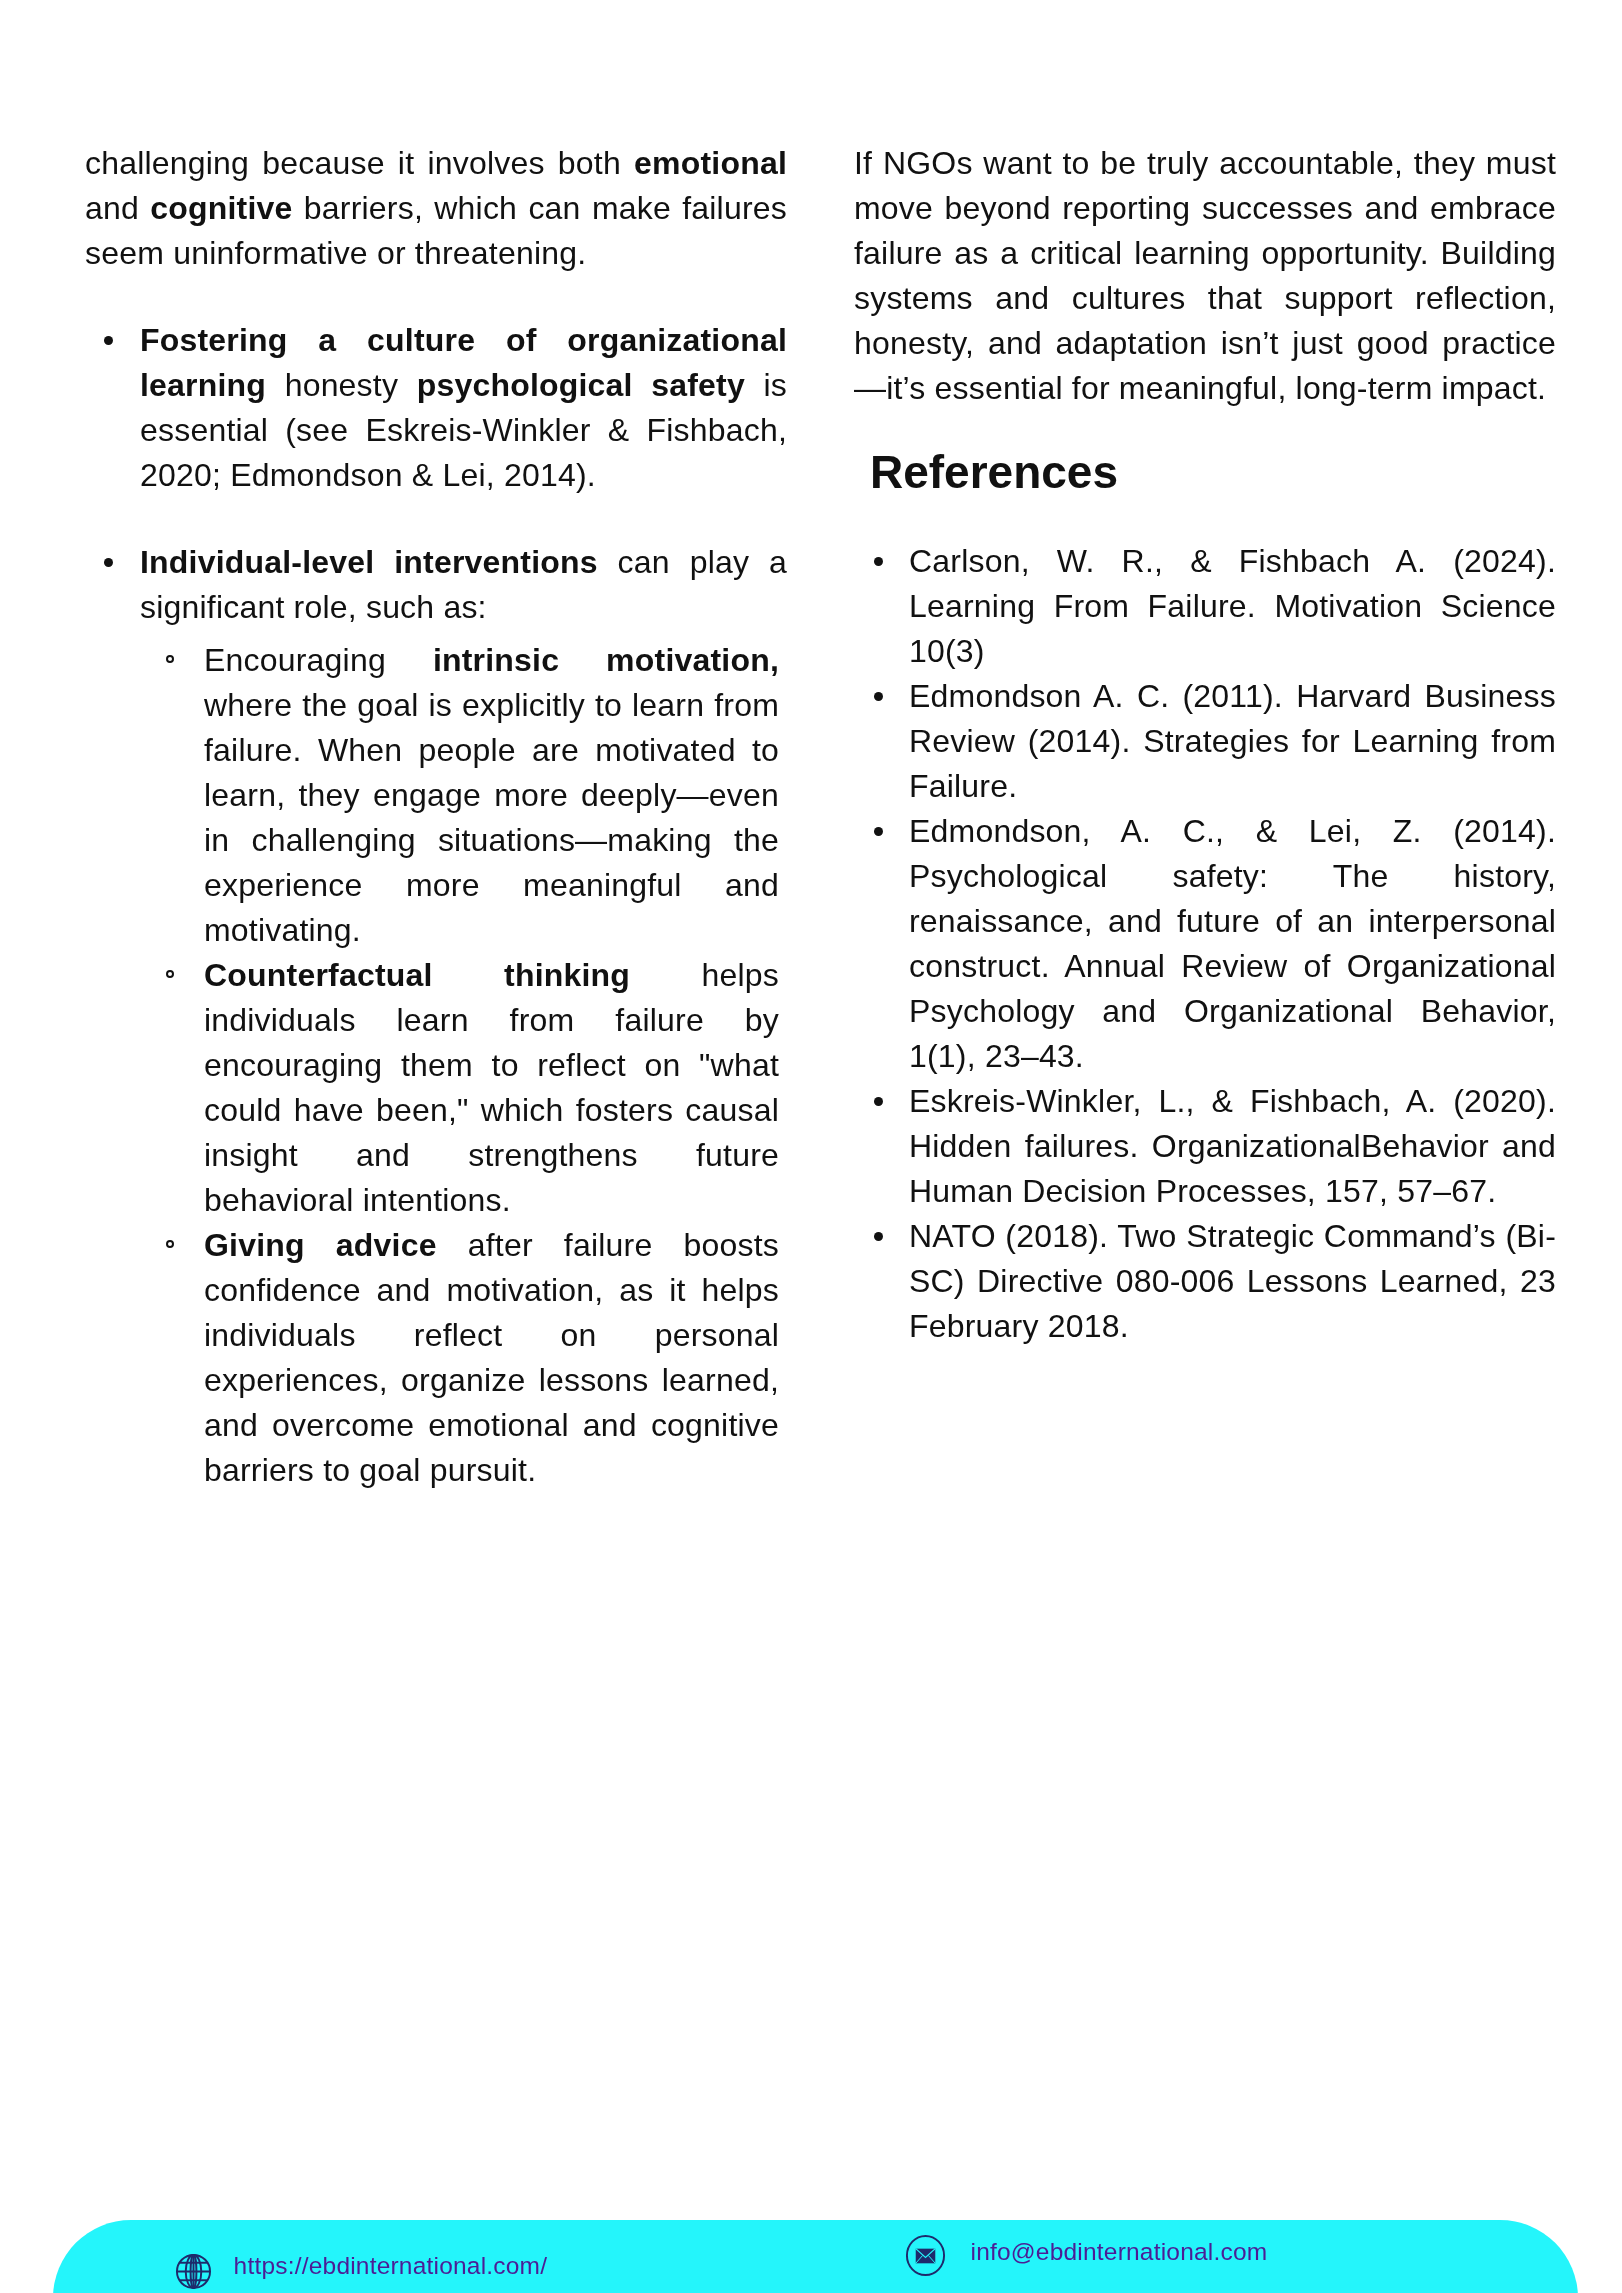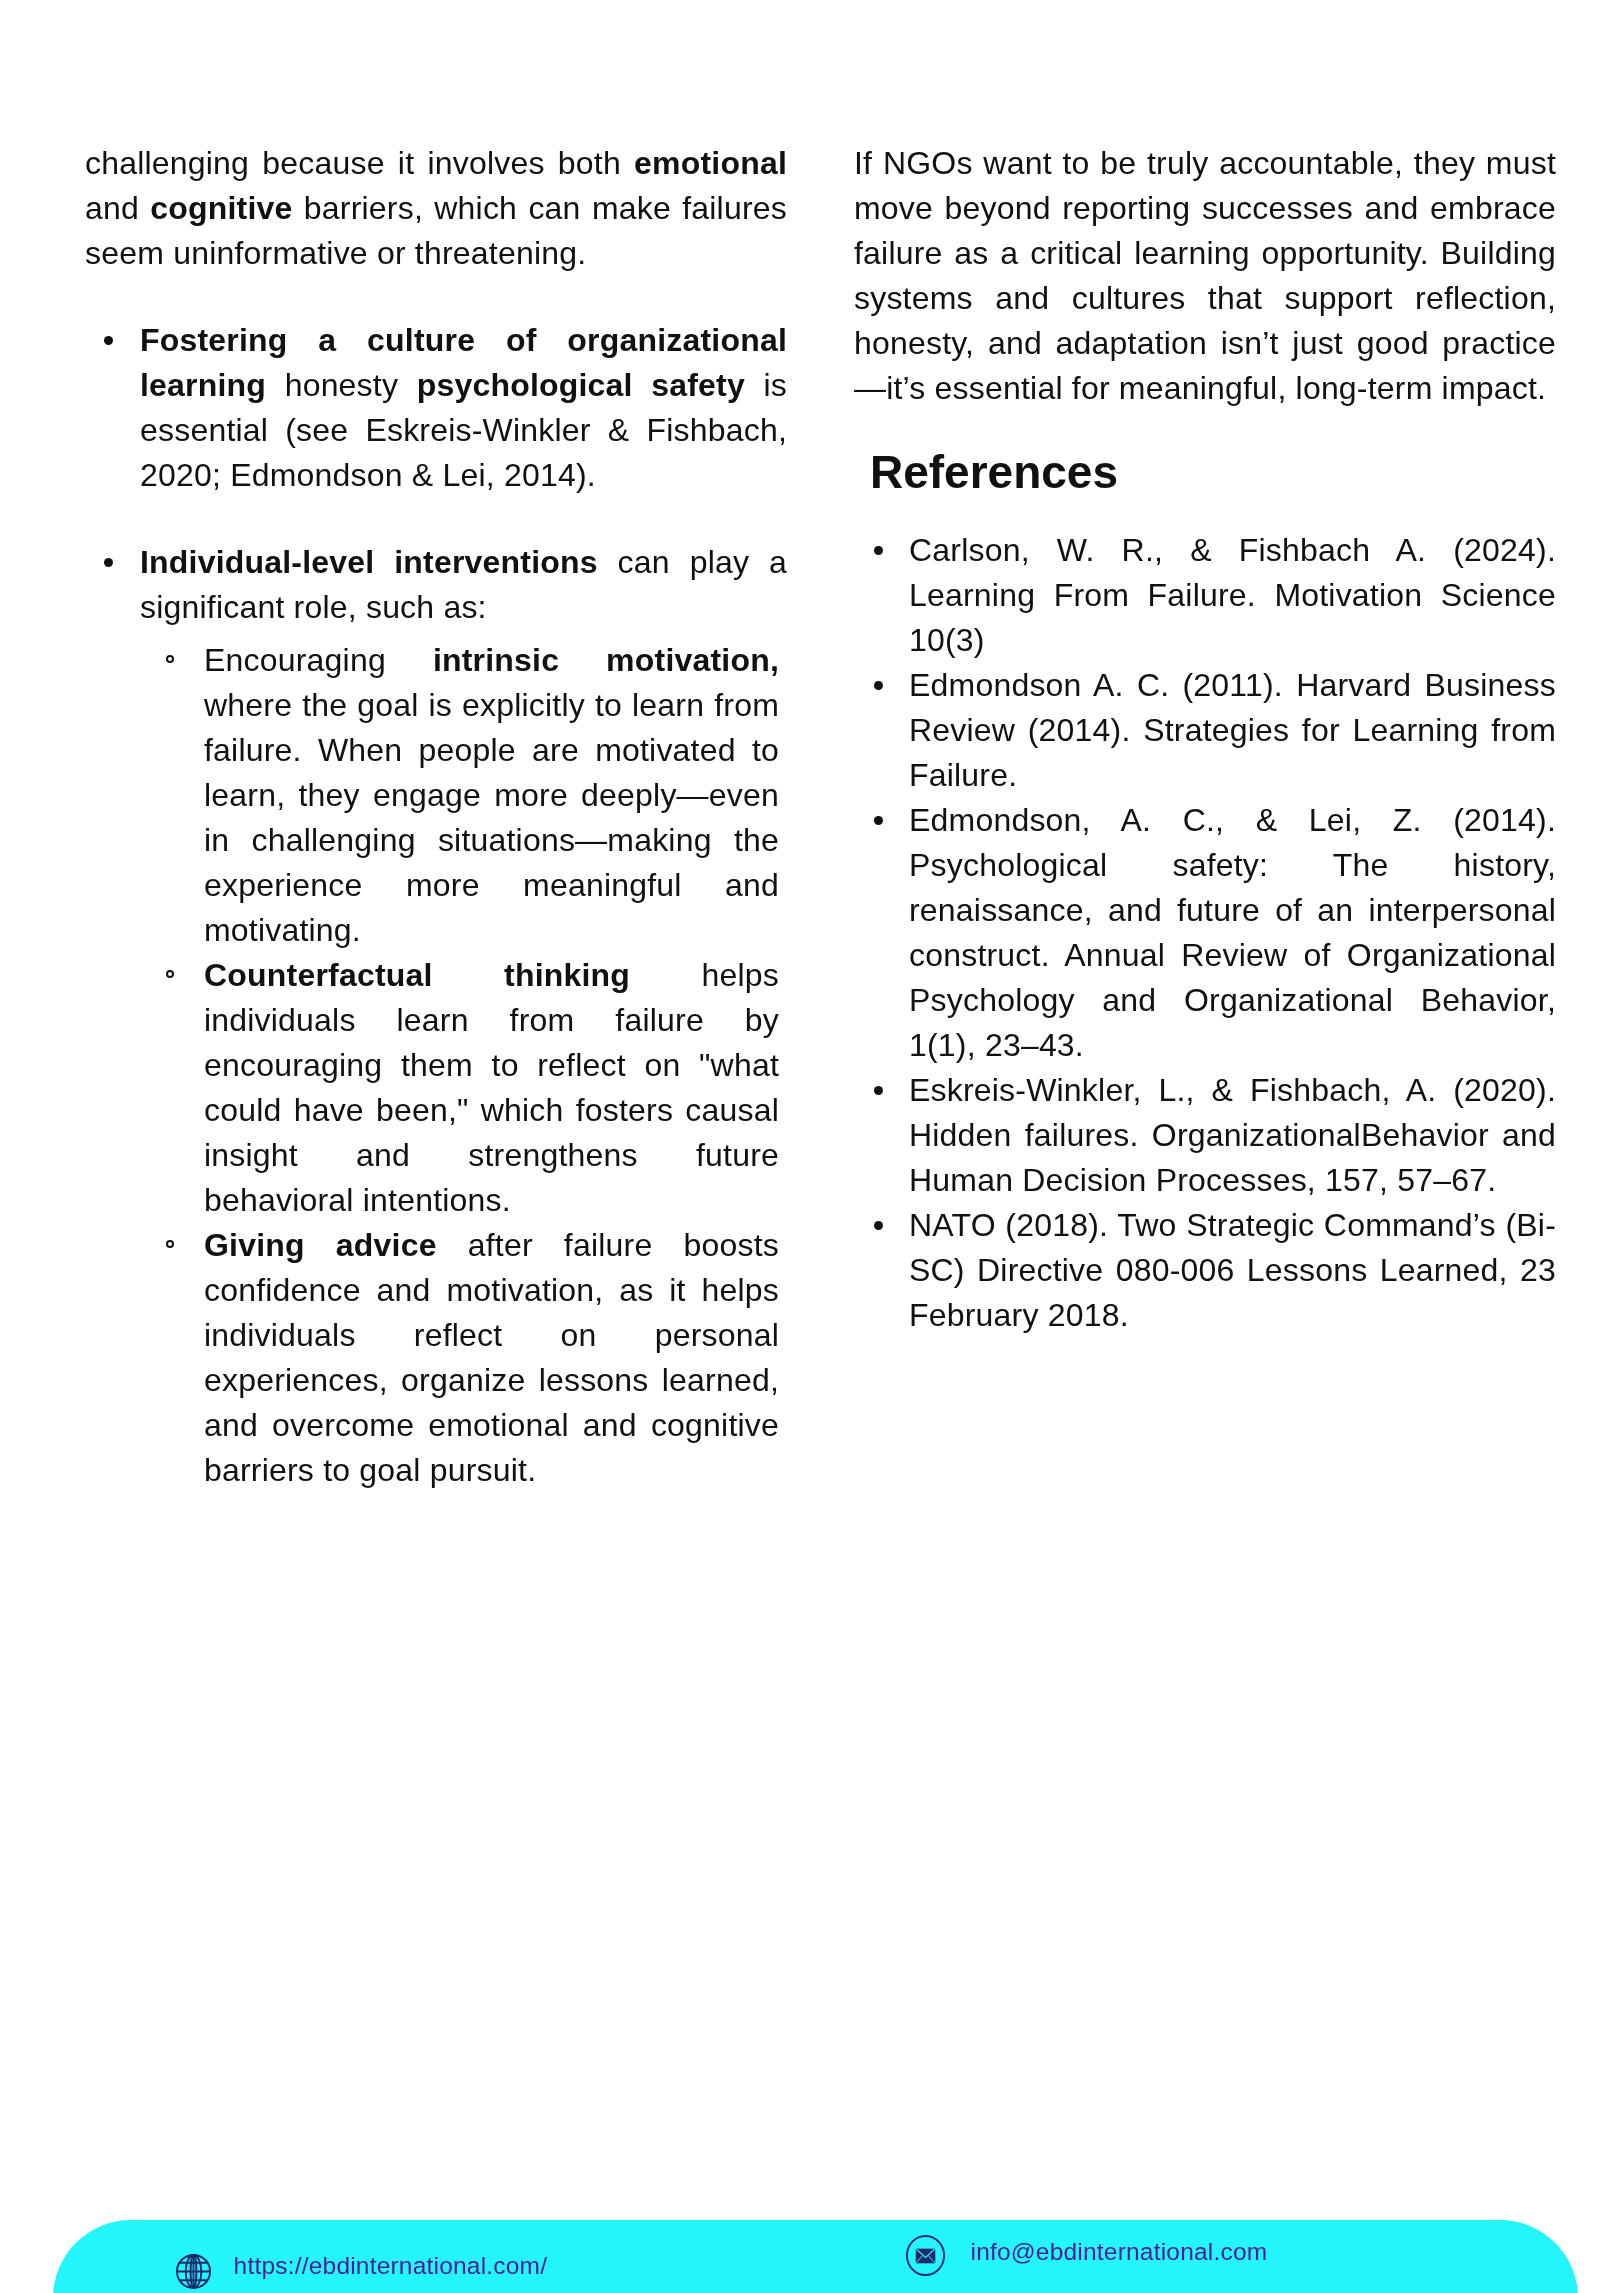--- a/index.html
+++ b/index.html
@@ -66,21 +66,21 @@
   }
   .left .bullets > li.first { margin-top: 42px; }
   .left .bullets > li.second { margin-top: 42px; }
   h2.refs {
     font-size: 46px;
     font-weight: 700;
     margin: 39px 0 0 16px;
     line-height: 45px;
     letter-spacing: 0;
   }
-  ul.refs-list { margin-top: 33px; }
+  ul.refs-list { margin-top: 44px; }
   ul.refs-list > li { padding-left: 55px; }
   ul.refs-list > li::before { left: 19.6px; }
 
   .footer {
     position: absolute;
     left: 53px;
     top: 2220px;
     width: 1525px;
     height: 118px;
     background: #24F5FB;

